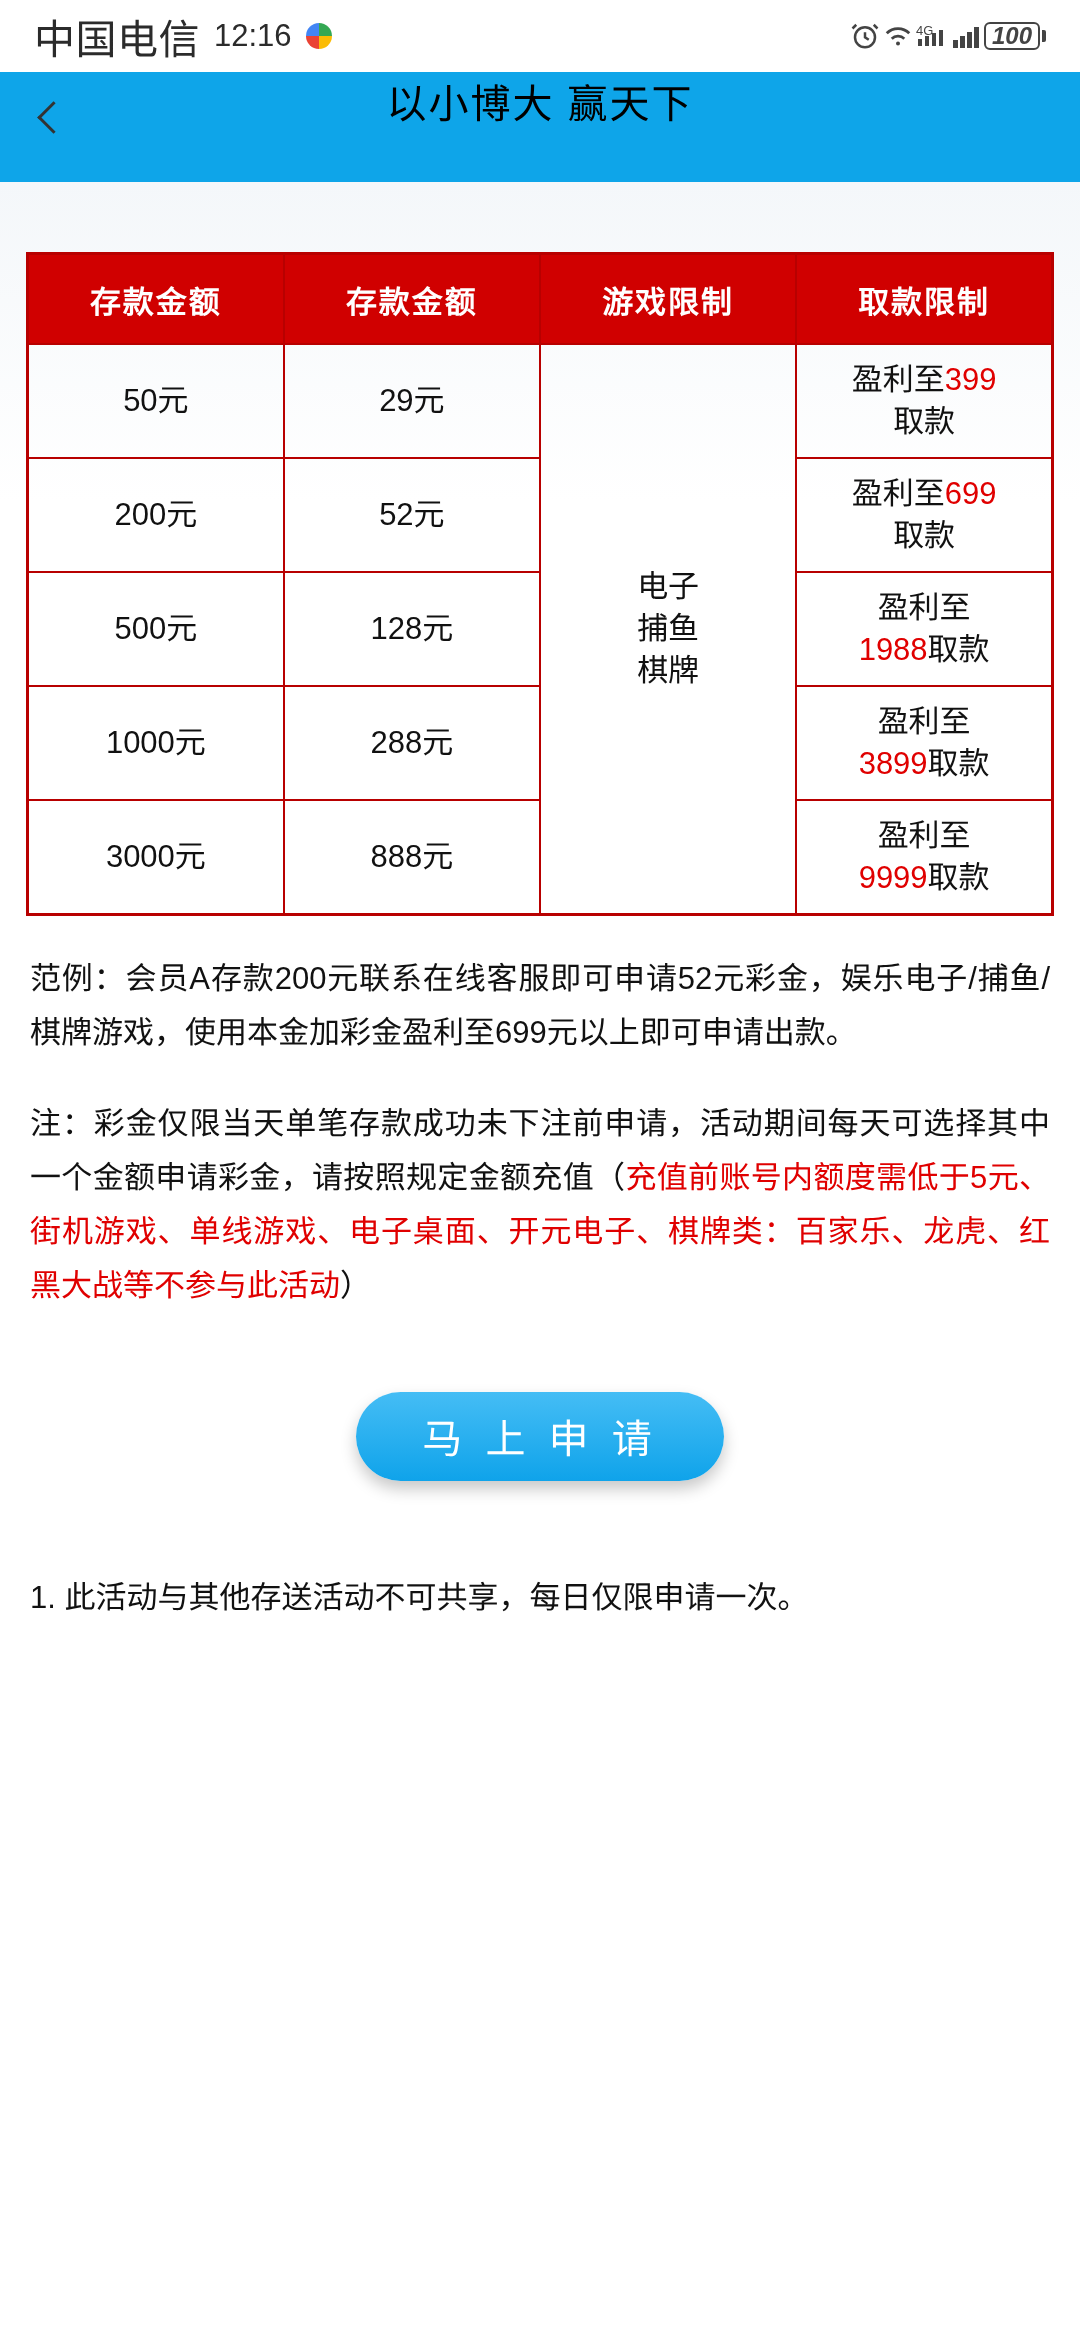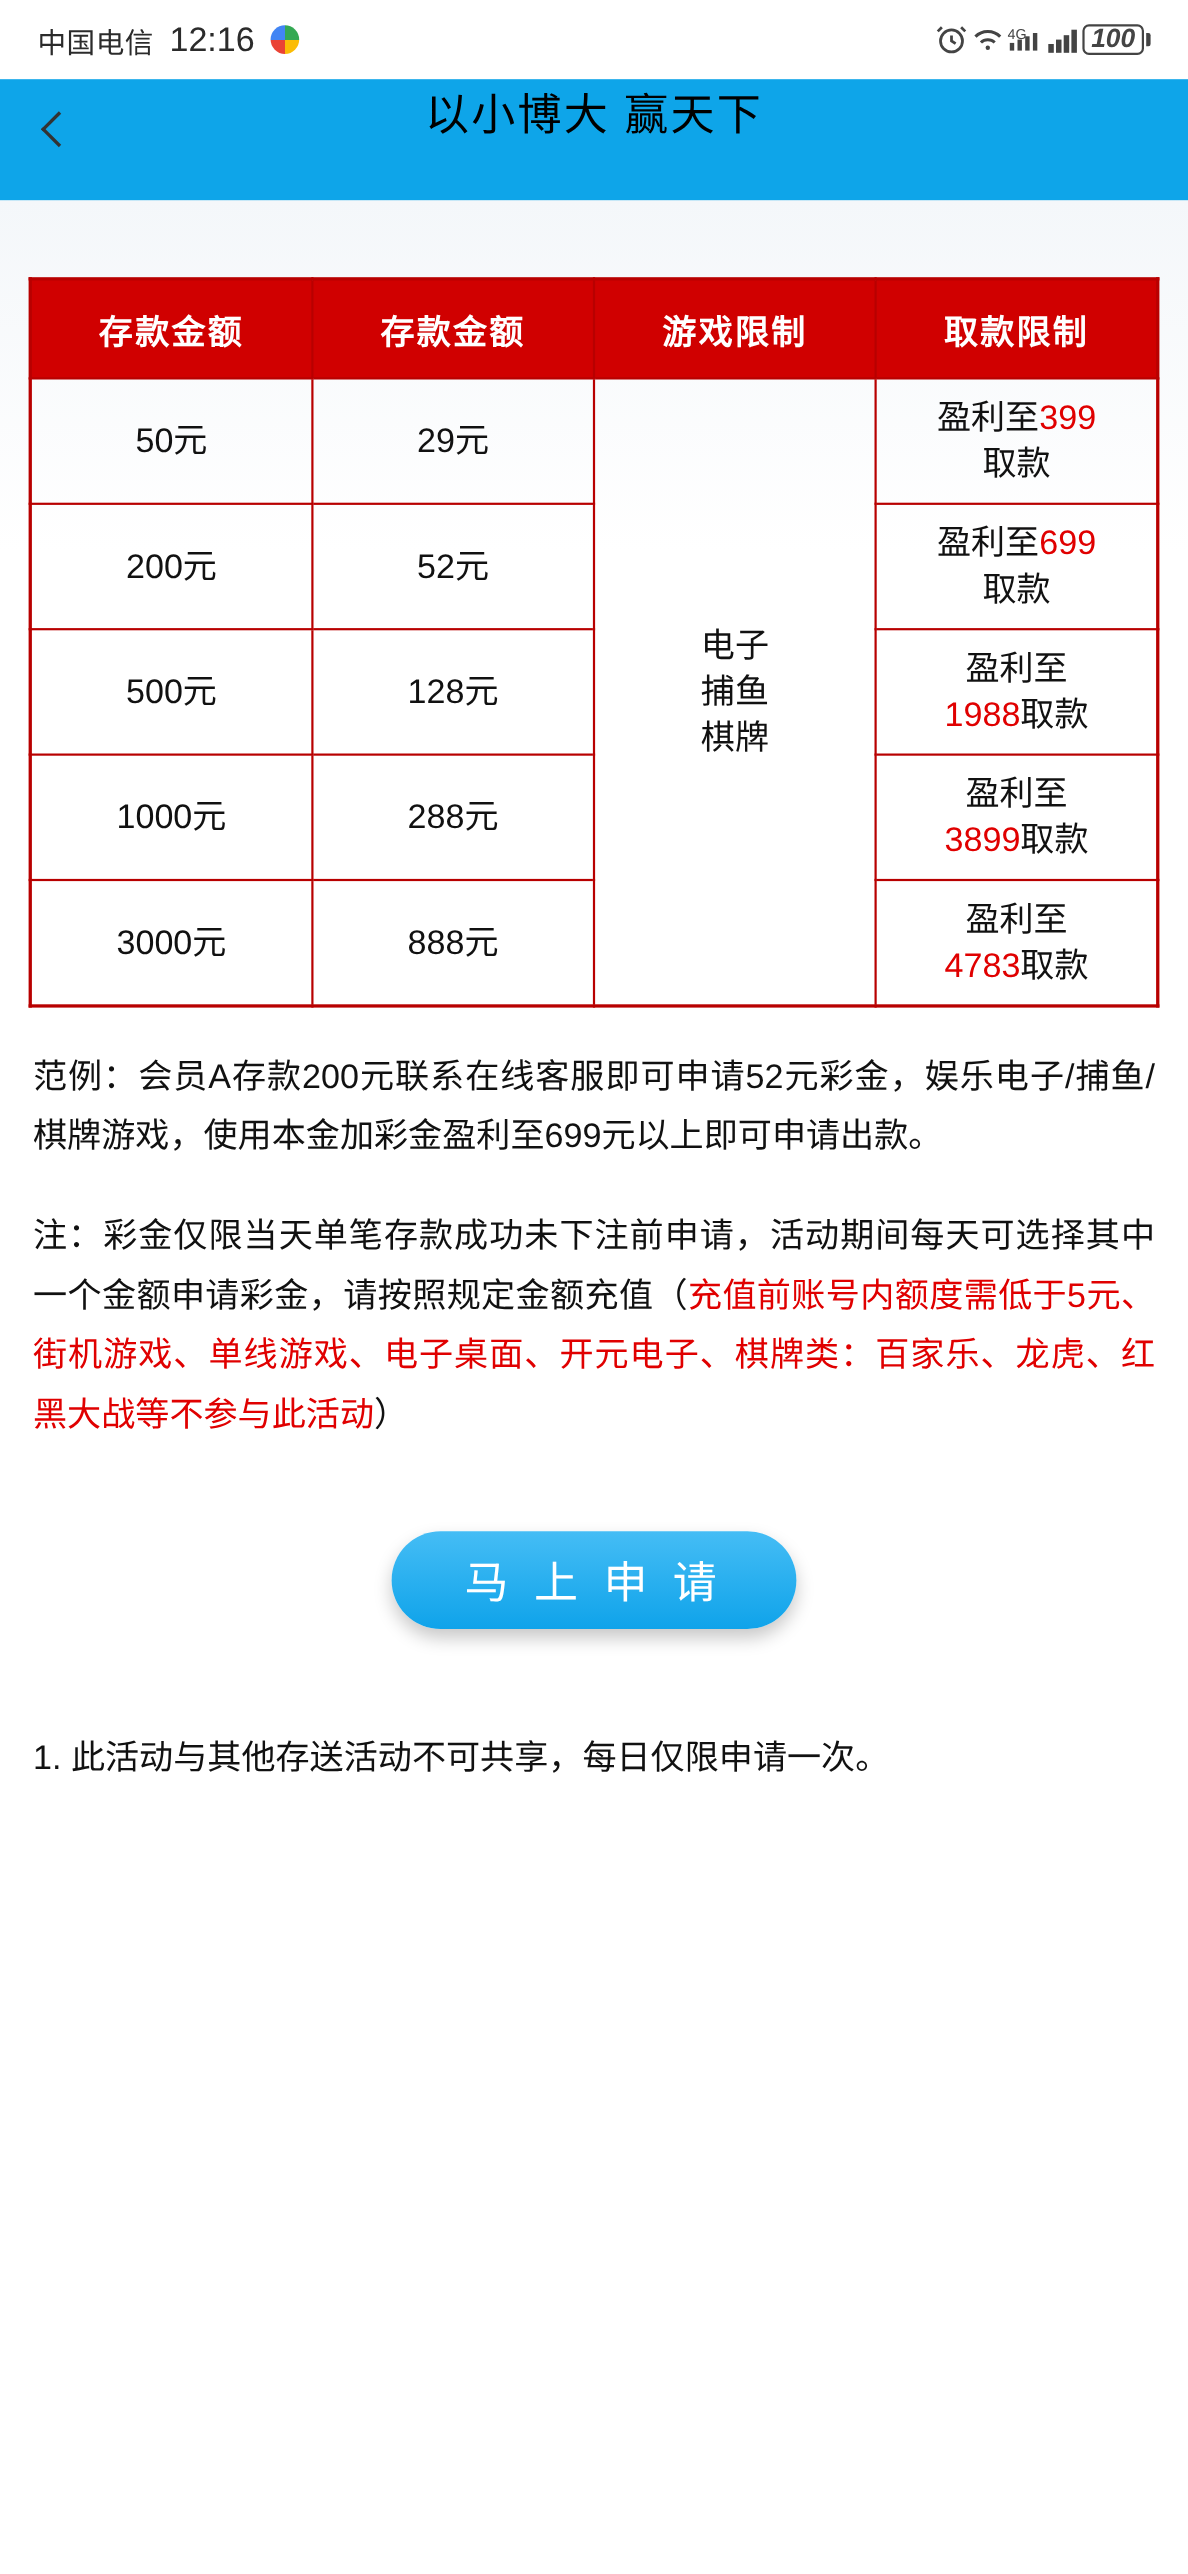--- a/index.html
+++ b/index.html
@@ -25,21 +25,21 @@
     padding: 0 34px;
     box-sizing: border-box;
     background: #ffffff;
   }
   .status-left {
     display: flex;
     align-items: center;
     gap: 14px;
   }
   .carrier {
-    font-size: 26px;
+    font-size: 41px;
     color: #2b2b2b;
     letter-spacing: 0.5px;
   }
   .clock {
     font-size: 31px;
     color: #2b2b2b;
     font-weight: 500;
   }
   .color-dot {
     width: 26px;
@@ -313,21 +313,21 @@
         <td class="withdraw-cell">
           <span>盈利至</span><br>
           <span class="num-red">3899</span><span>取款</span>
         </td>
       </tr>
       <tr>
         <td>3000元</td>
         <td>888元</td>
         <td class="withdraw-cell">
           <span>盈利至</span><br>
-          <span class="num-red">4783</span><span>取款</span>
+          <span class="num-red">9999</span><span>取款</span>
         </td>
       </tr>
     </tbody>
   </table>
 
   <p class="para">范例：会员A存款200元联系在线客服即可申请52元彩金，娱乐电子/捕鱼/棋牌游戏，使用本金加彩金盈利至699元以上即可申请出款。</p>
 
   <p class="para"><span>注：彩金仅限当天单笔存款成功未下注前申请，活动期间每天可选择其中一个金额申请彩金，请按照规定金额充值（</span><span class="red-text">充值前账号内额度需低于5元、街机游戏、单线游戏、电子桌面、开元电子、棋牌类：百家乐、龙虎、红黑大战等不参与此活动</span><span>）</span></p>
 
   <div class="apply-wrap">

